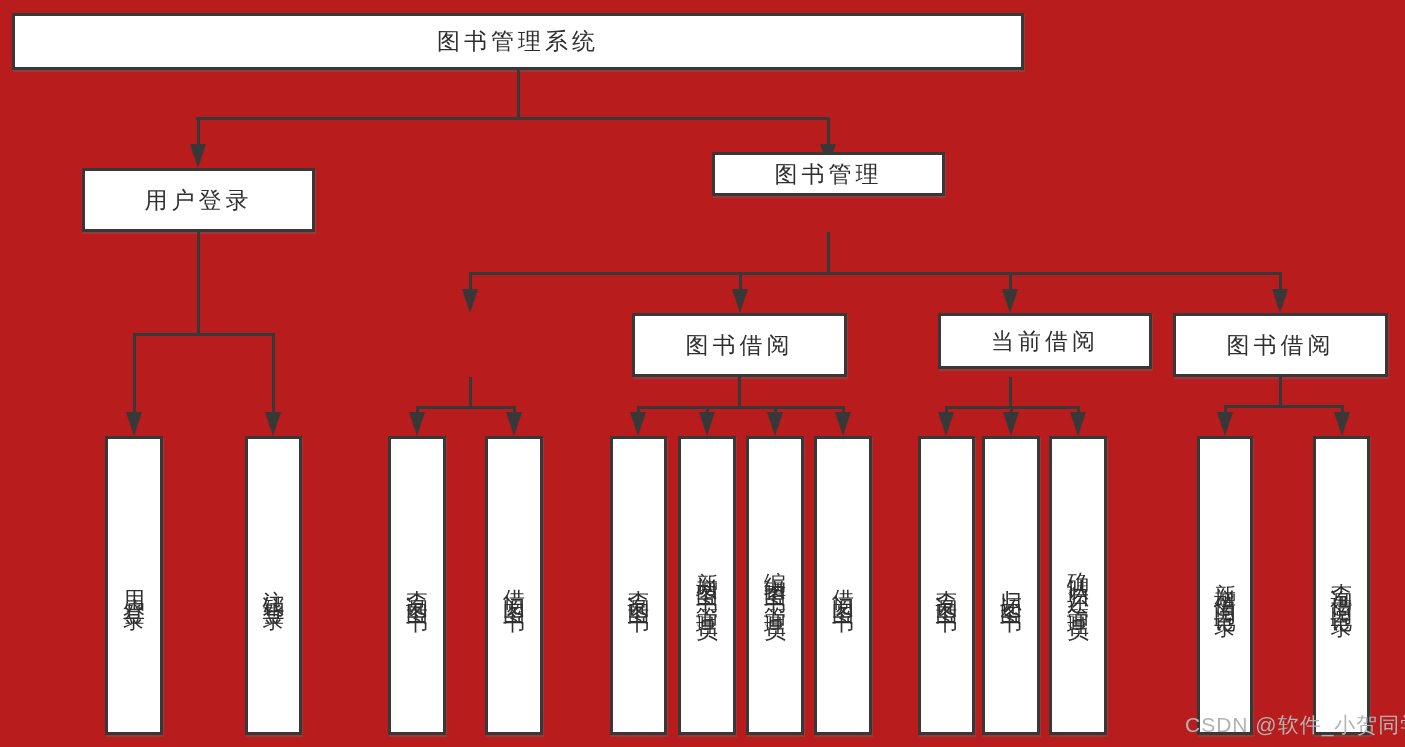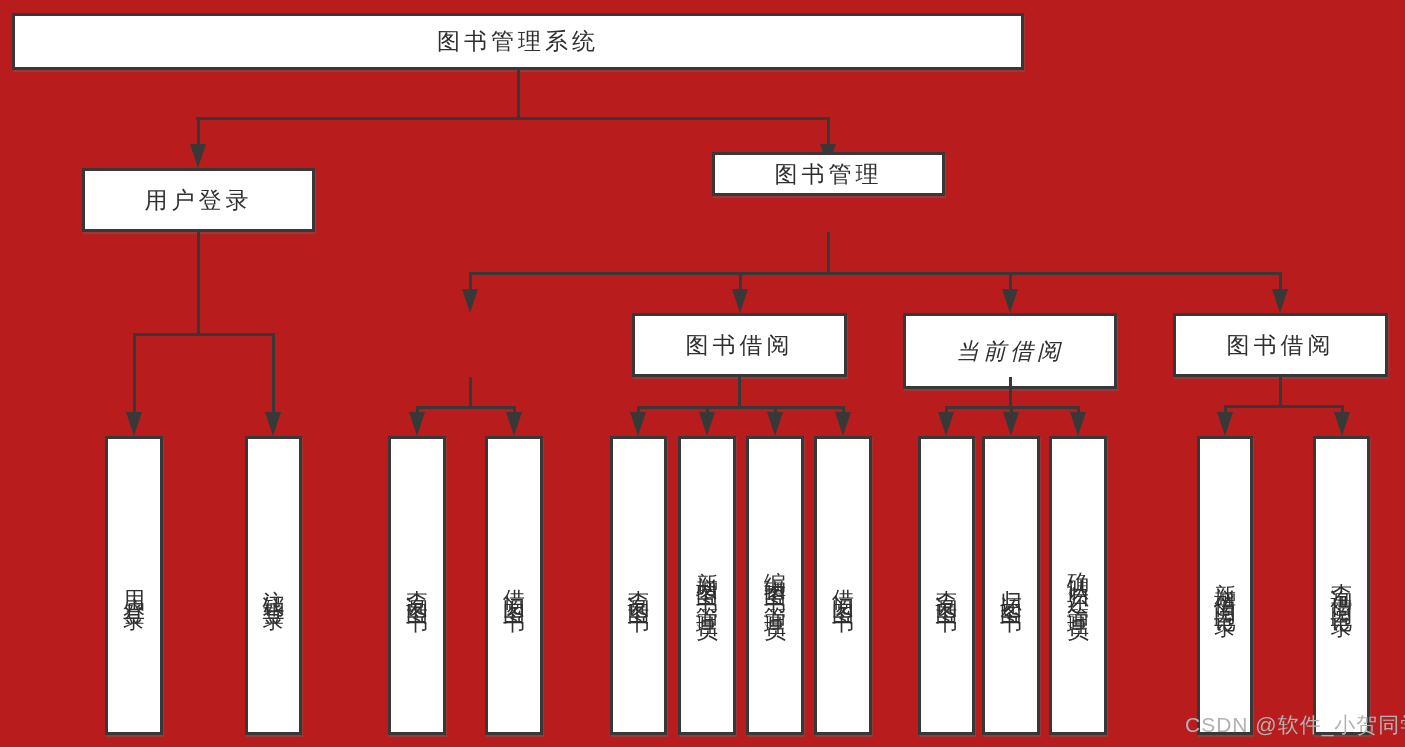--- a/index.html
+++ b/index.html
@@ -67,21 +67,21 @@
   <div class="vline" style="left:469px;  top:272px; height:20px;"></div>
   <div class="arrow" style="left:462px;  top:289px;"></div>
   <div class="vline" style="left:739px;  top:272px; height:20px;"></div>
   <div class="arrow" style="left:732px;  top:289px;"></div>
   <div class="vline" style="left:1009px; top:272px; height:20px;"></div>
   <div class="arrow" style="left:1002px; top:289px;"></div>
   <div class="vline" style="left:1279px; top:272px; height:20px;"></div>
   <div class="arrow" style="left:1272px; top:289px;"></div>
 
   <div class="box" style="left:632px; top:313px; width:215px; height:64px;">图书借阅</div>
-  <div class="box" style="left:903px; top:313px; width:214px; height:76px;font-style:italic;">当前借阅</div>
+  <div class="box" style="left:938px; top:313px; width:214px; height:56px;">当前借阅</div>
   <div class="box" style="left:1173px; top:313px; width:215px; height:64px;">图书借阅</div>
 
   <div class="vline" style="left:469px; top:377px; height:29px;"></div>
   <div class="hline" style="left:416px; top:406px; width:99px;"></div>
   <div class="vline" style="left:416px; top:406px; height:8px;"></div>
   <div class="arrow" style="left:409px; top:412px;"></div>
   <div class="vline" style="left:513px; top:406px; height:8px;"></div>
   <div class="arrow" style="left:506px; top:412px;"></div>
 
   <div class="vline" style="left:738px; top:377px; height:29px;"></div>

